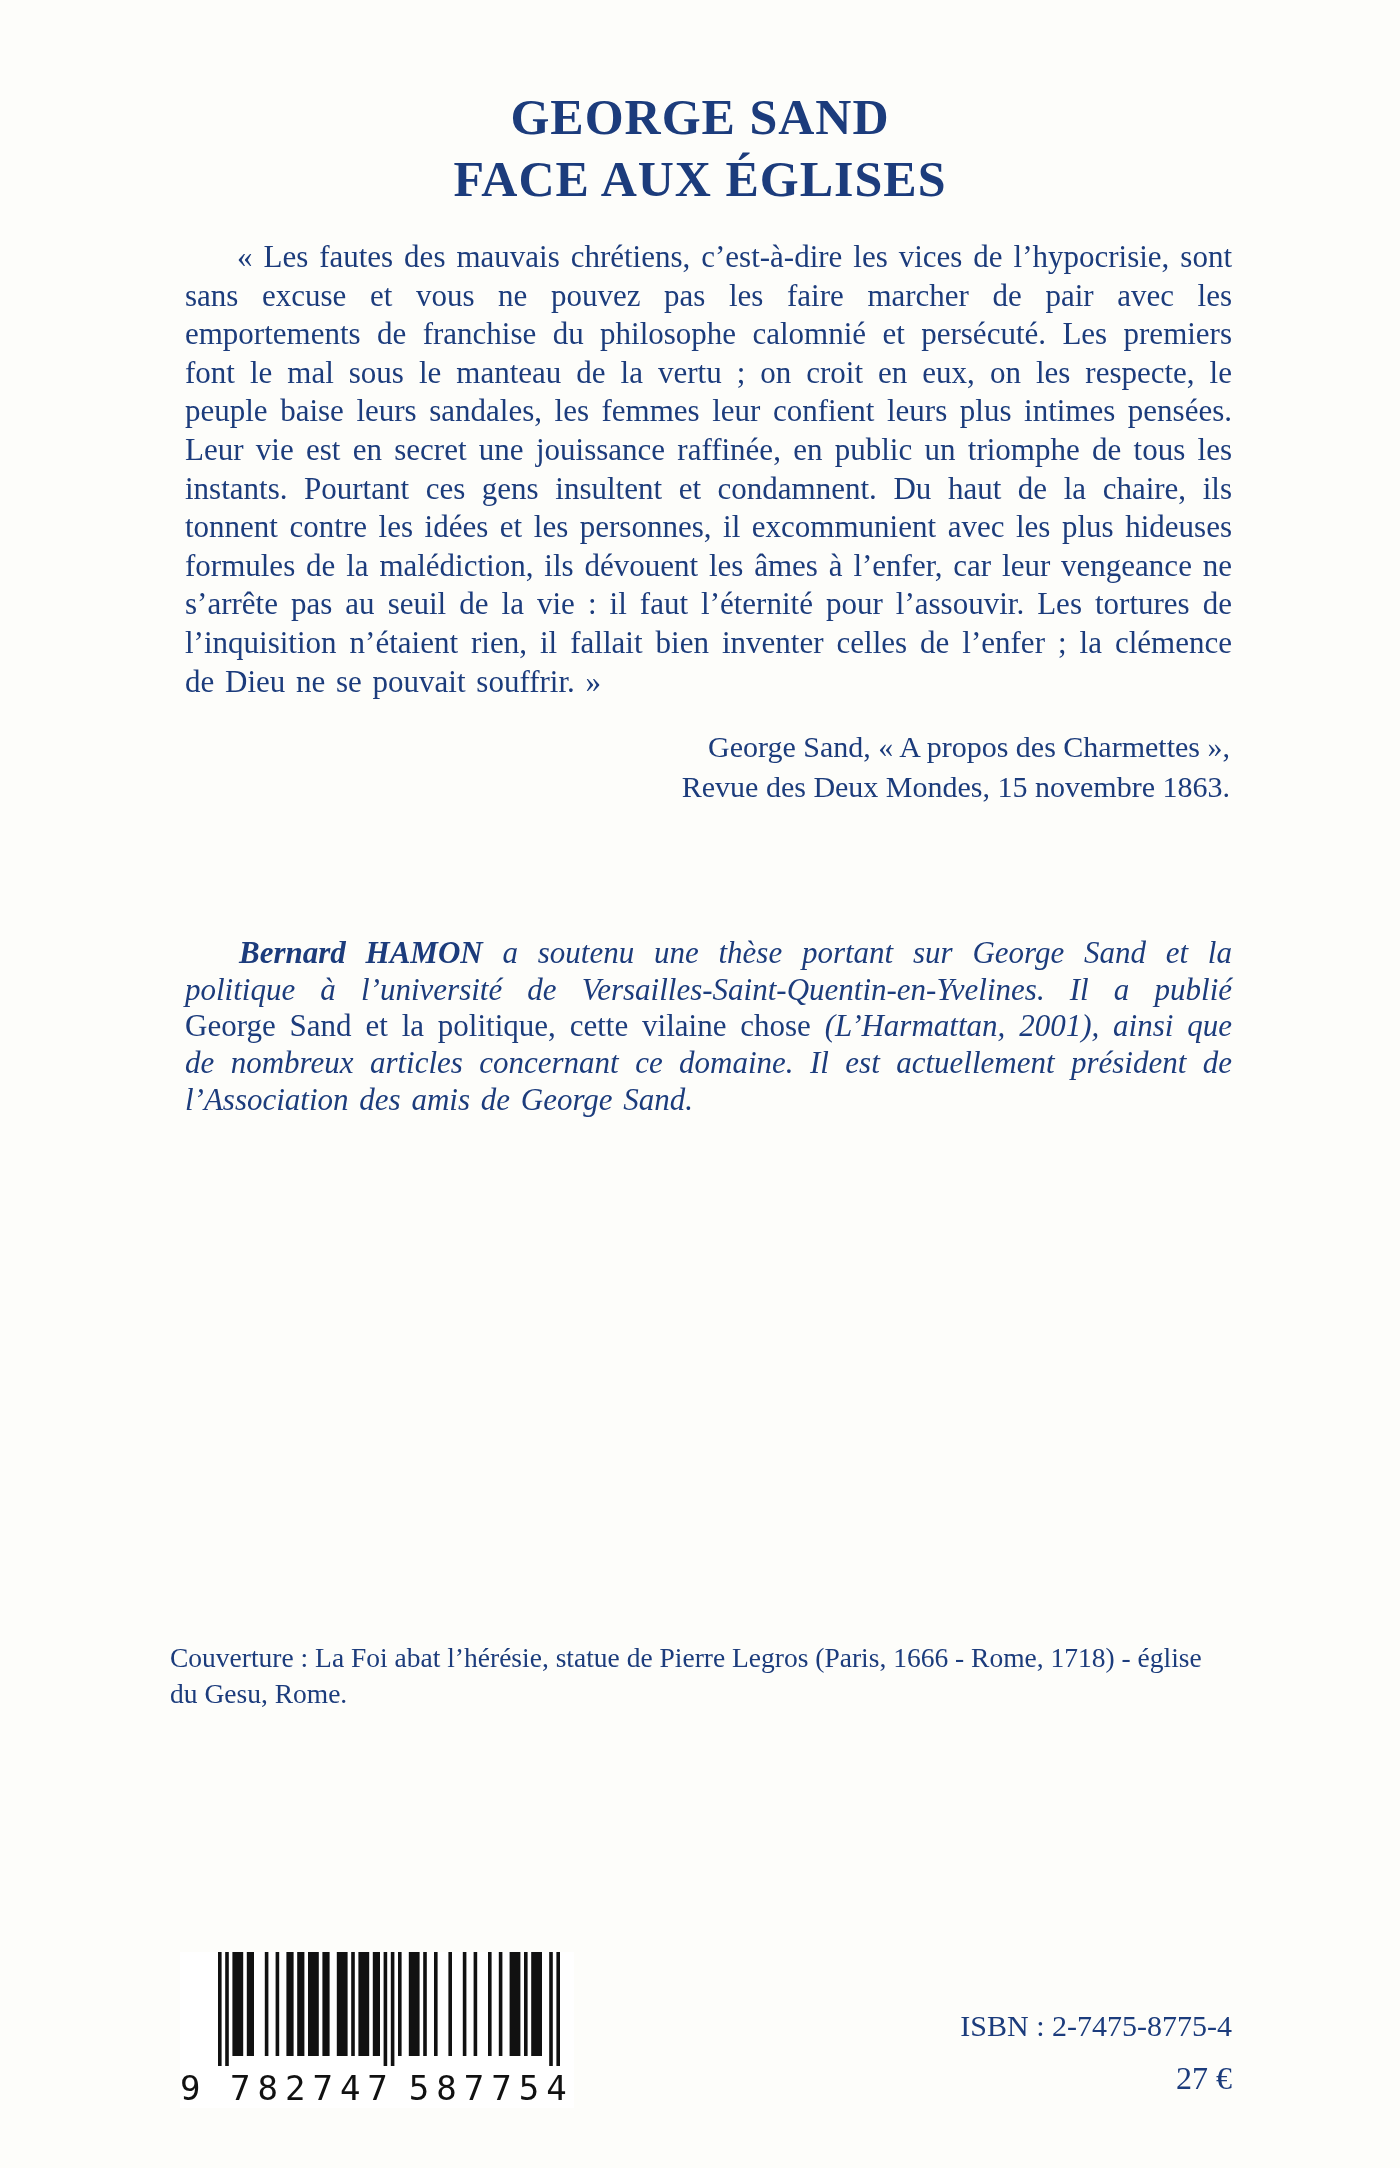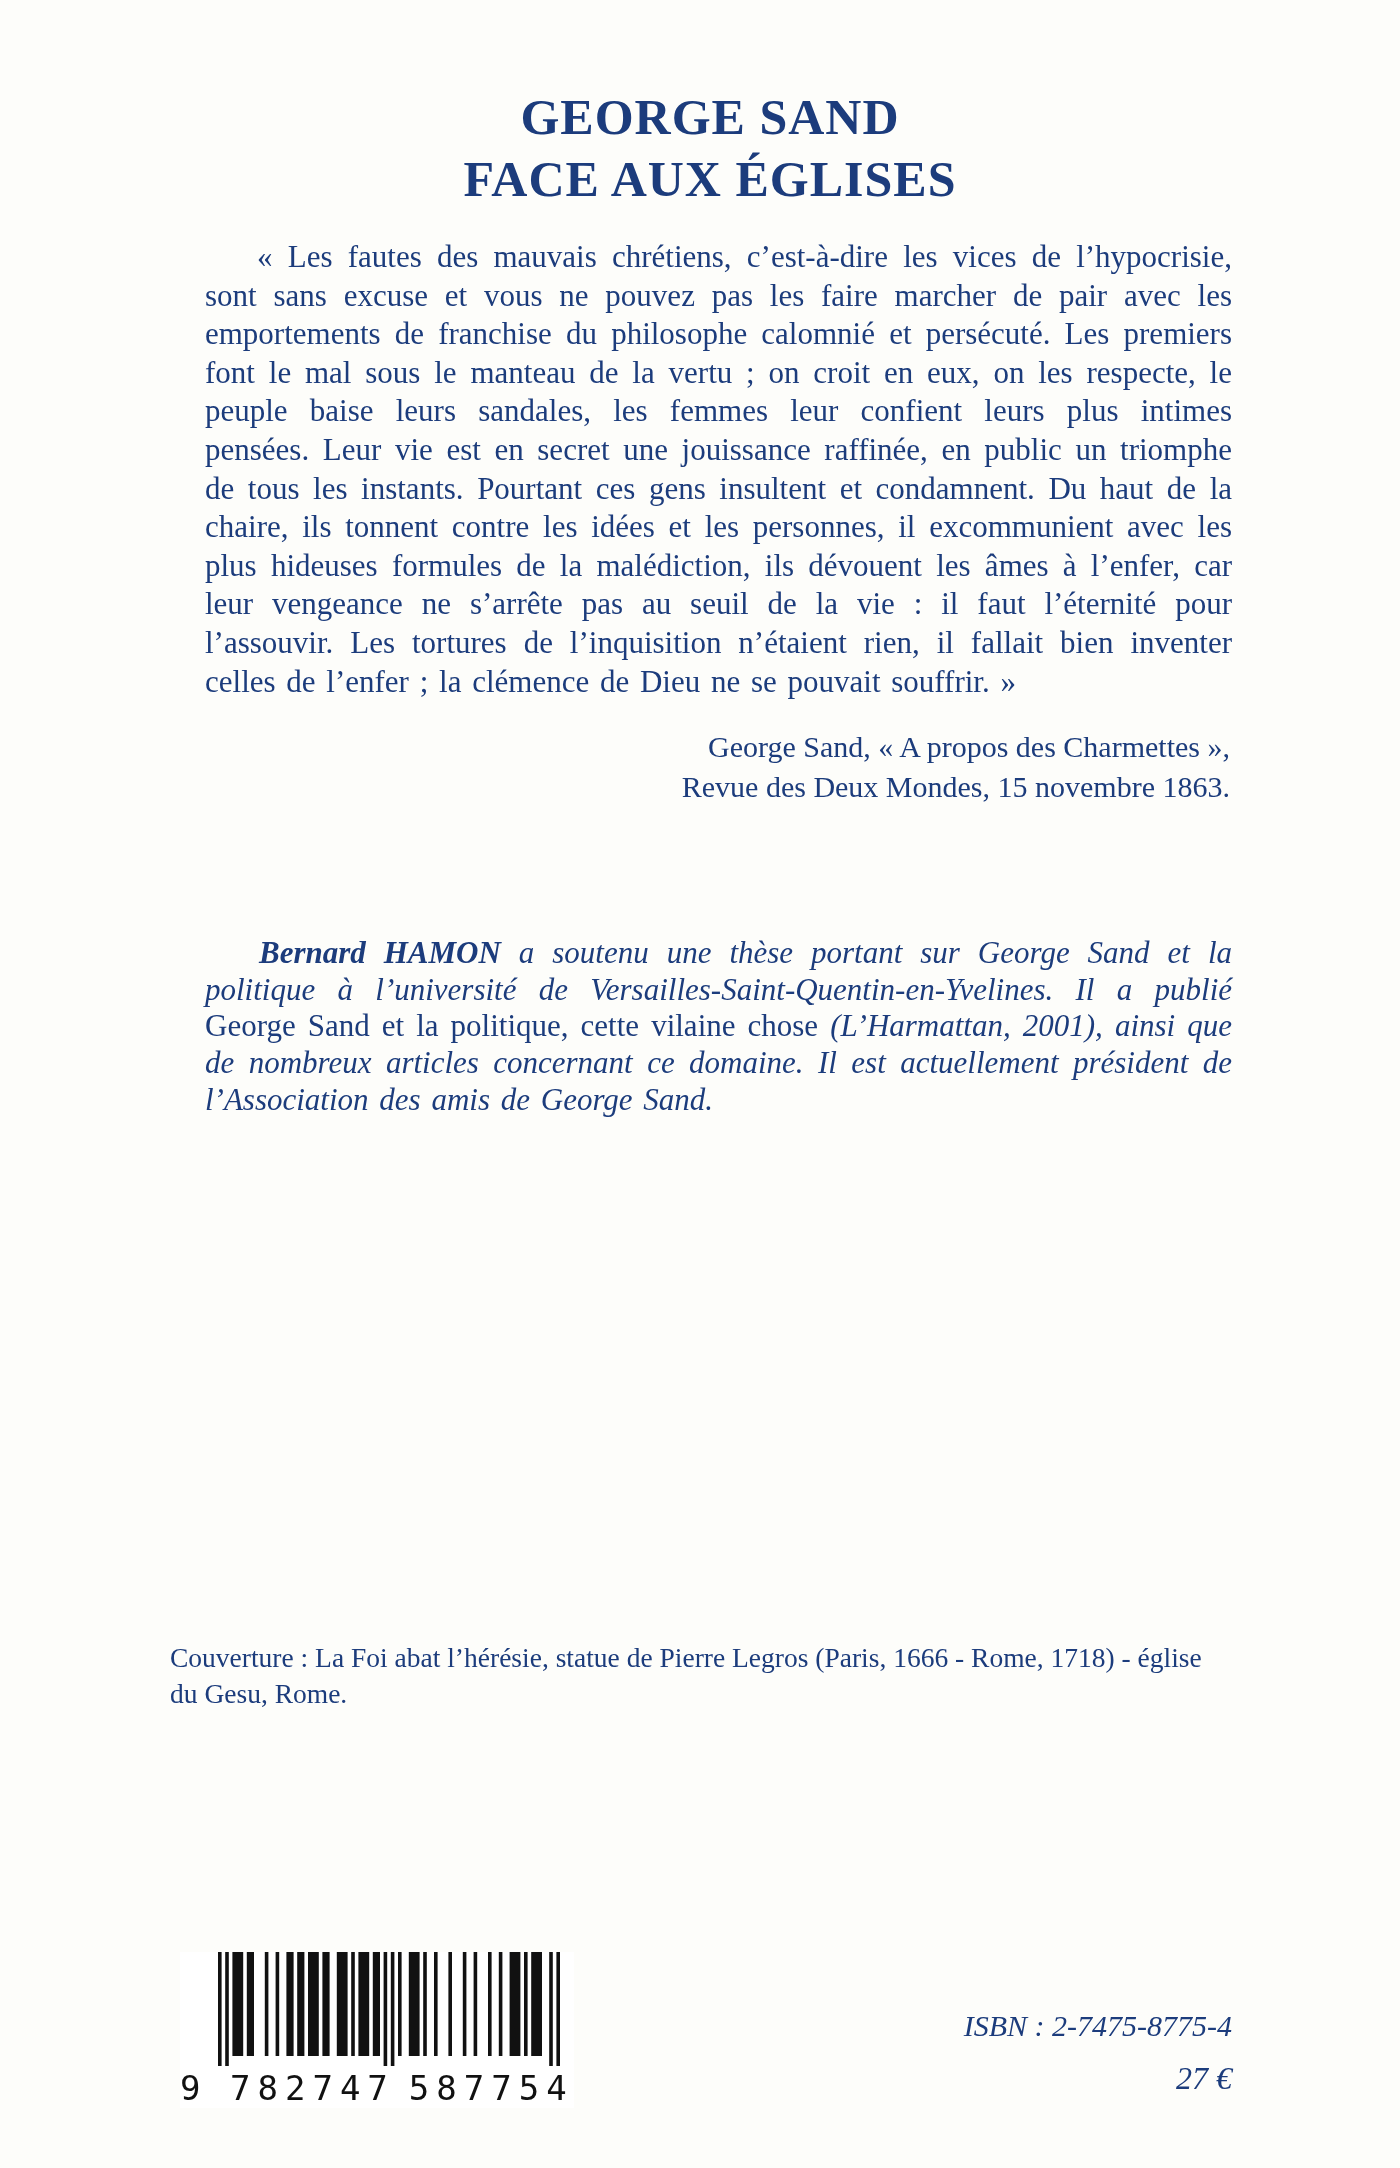--- a/index.html
+++ b/index.html
@@ -9,21 +9,21 @@
   }
   *{margin:0;padding:0;box-sizing:border-box;}
   html,body{width:1400px;height:2168px;}
   body{
     background:var(--paper);
     font-family:"Liberation Serif", serif;
     color:var(--ink);
     position:relative;
     overflow:hidden;
   }
-  .page{position:absolute;inset:0;padding-left:20px;}
+  .page{position:absolute;inset:0;}
 
   .title{
     margin-top:86px;
     text-align:center;
     font-size:50px;
     font-weight:bold;
     letter-spacing:1px;
     line-height:62px;
   }
   .title-line{display:block;}
@@ -86,21 +86,20 @@
   .barcode-digits .first{width:36px;}
   .barcode-digits .group{letter-spacing:7px;margin-left:14px;}
 
   .isbn-block{
     position:absolute;
     right:168px;
     top:2008px;
     text-align:right;
     font-size:30px;
     line-height:36px;
-    font-style:italic;
   }
   .isbn-block .price{
     margin-top:16px;
     font-size:32px;
   }
 </style>
 </head>
 <body>
 
 <div class="page">

